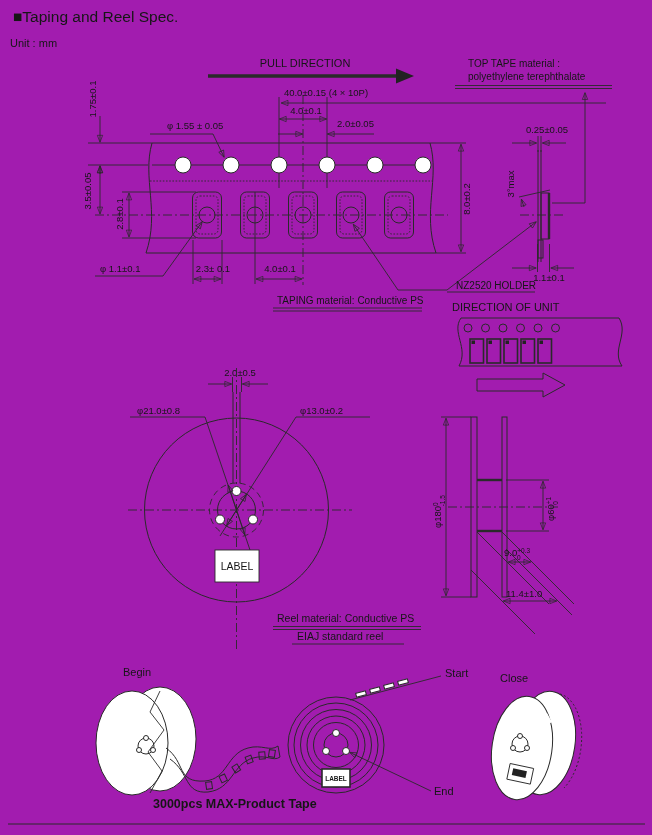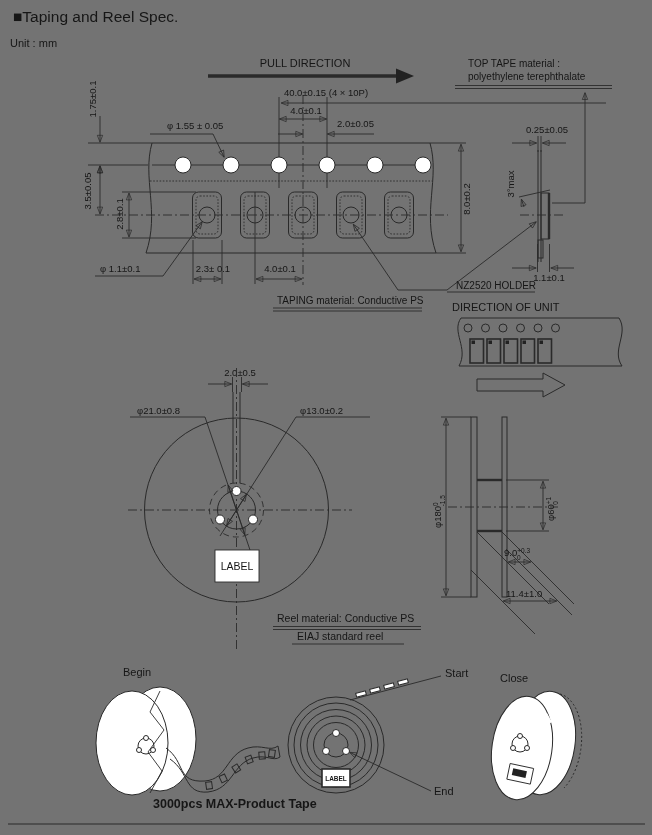--- a/index.html
+++ b/index.html
@@ -1,16 +1,16 @@
 <!DOCTYPE html>
 <html><head>
 <meta charset="utf-8">
 <style>
   html,body{margin:0;padding:0;background:#fff;}
-  #page{position:relative;width:652px;height:835px;background:#737373;overflow:hidden;
+  #page{position:relative;width:652px;height:835px;background:#a21caf;overflow:hidden;
         font-family:"Liberation Sans",sans-serif;}
   svg{position:absolute;left:0;top:0;}
   svg line,svg path,svg rect,svg circle,svg ellipse,svg polyline{stroke:#2a2a2a;stroke-width:1;fill:none;}
   svg text{fill:#161616;stroke:none;font-family:"Liberation Sans",sans-serif;font-size:9.5px;}
   .t15{font-size:15.5px;}
   .t11{font-size:11px;}
   .t10{font-size:10px;}
   .t105{font-size:10.5px;}
   .t12{font-size:12.5px;font-weight:600;}
   .t7{font-size:6.5px;font-weight:700;}

